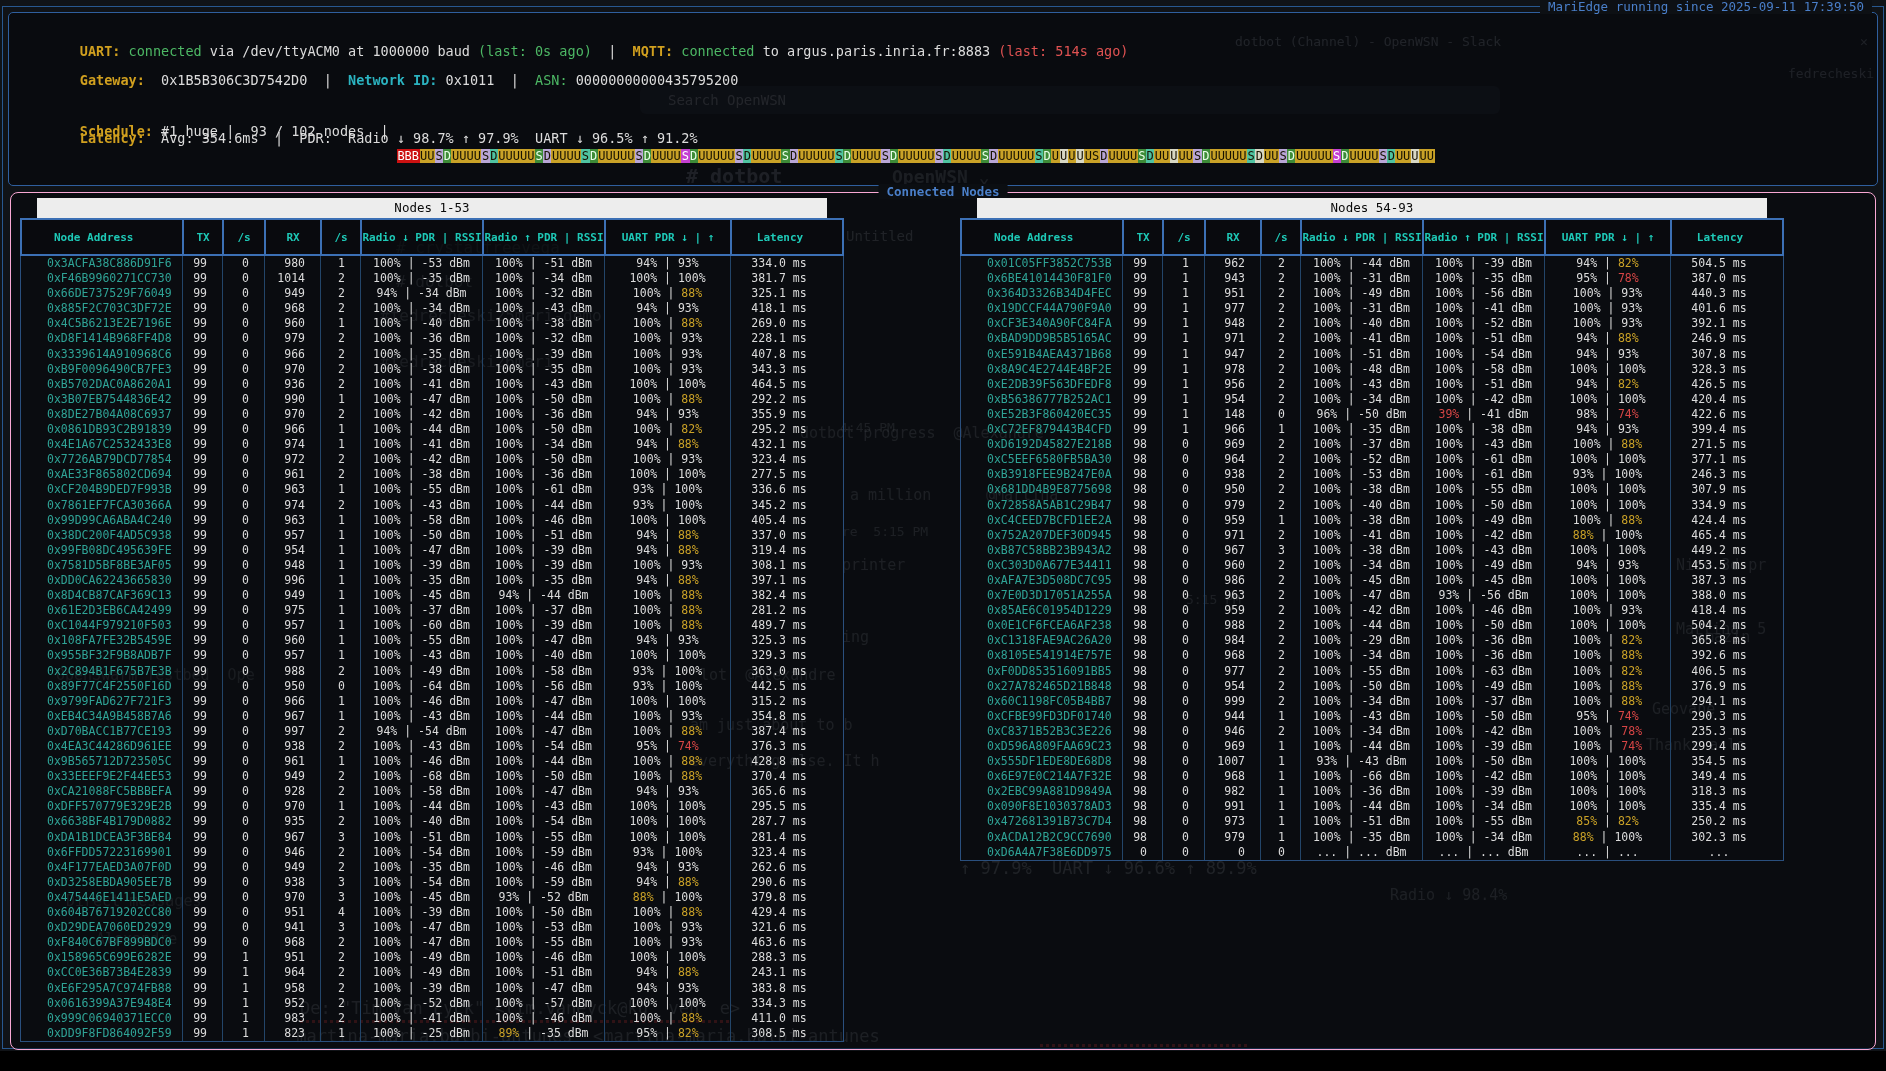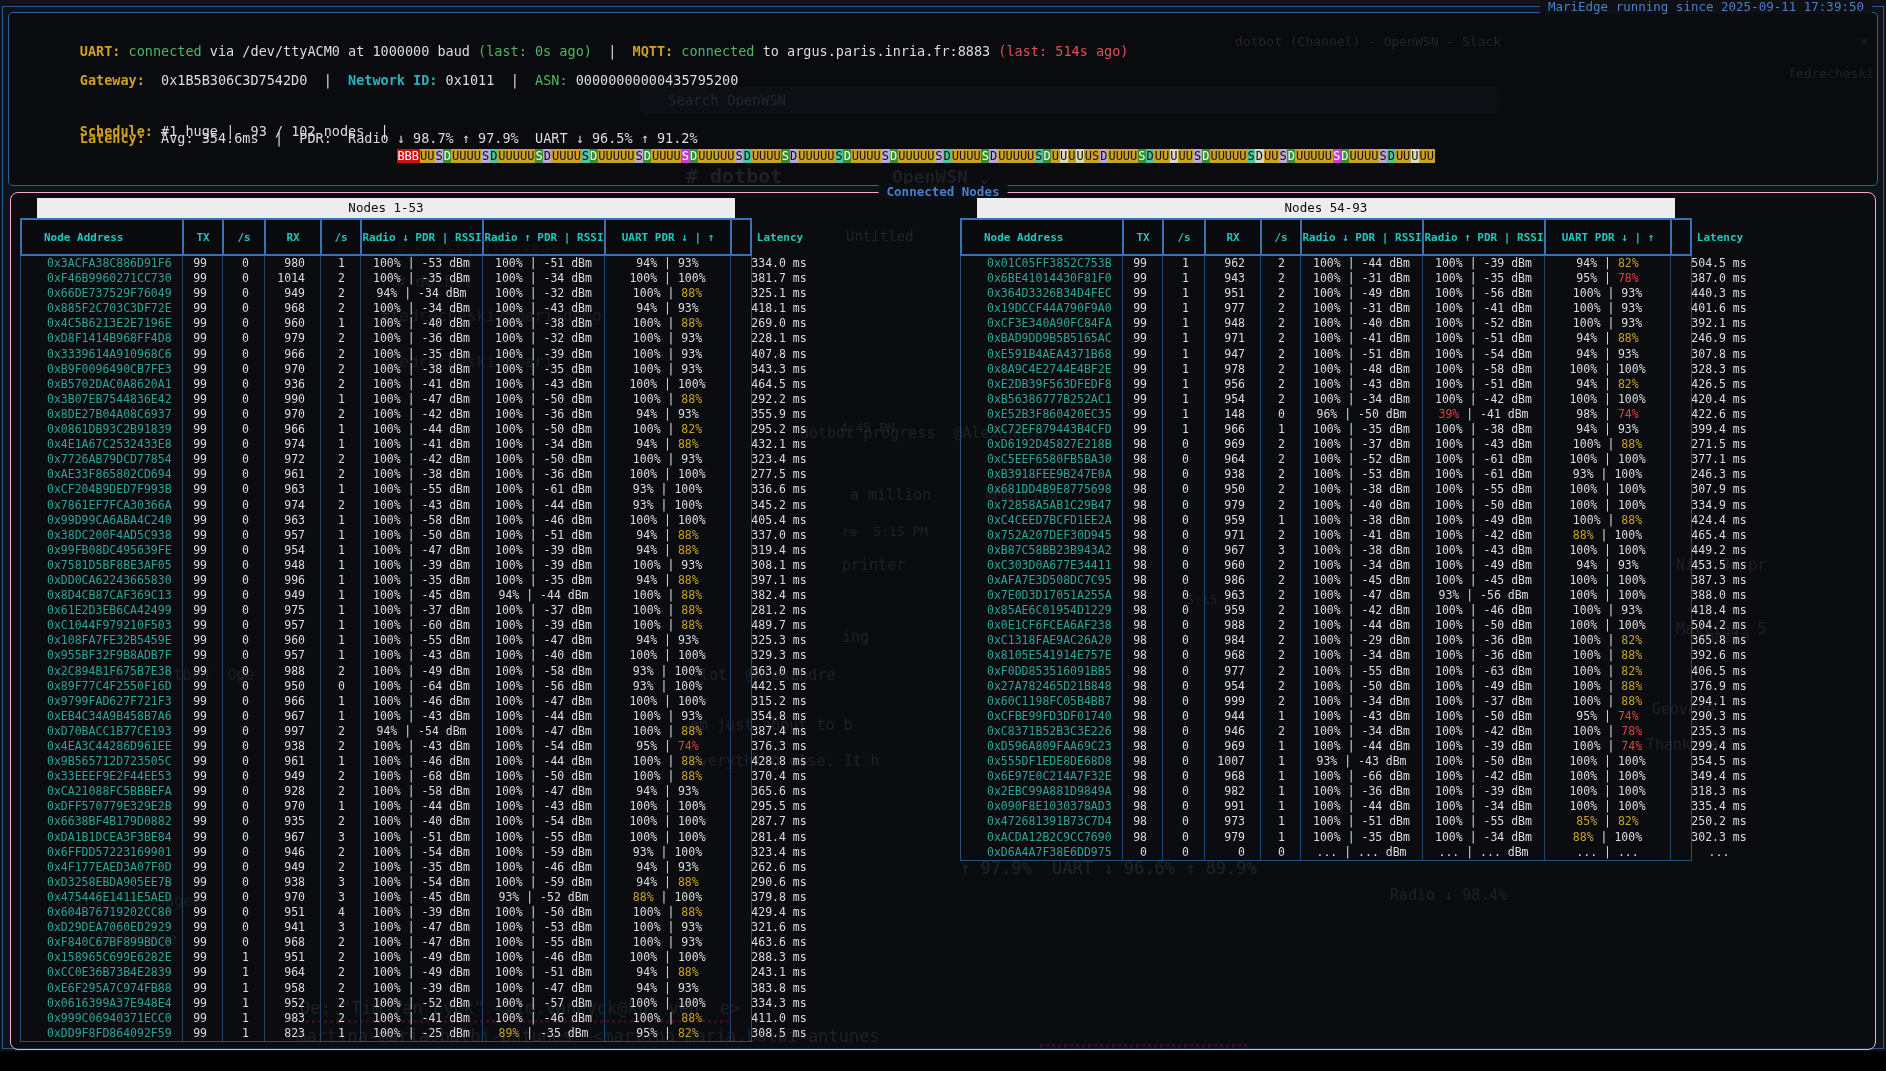--- a/index.html
+++ b/index.html
@@ -34,29 +34,29 @@
   .sb-grn{background:#3d8b37;color:#eaffea !important;}
   .sb-teal{background:#4fc3a1;}
   .sb-mag{background:#c43fd1;color:#fff !important;}
   .sb-lt{background:#d8d8c4;}
   
   .nodes-box{position:absolute;left:10px;top:192px;width:1864px;height:856px;
      border:1px solid #f9a8d4;border-radius:8px;background:rgba(5,7,11,.55);}
   .nodes-box-title{position:absolute;top:-9px;left:50%;transform:translateX(-50%);
      color:#4a7fc9;background:#0b0e12;padding:0 8px;font-size:12.5px;font-weight:bold;}
   
-  .tblwrap{position:absolute;top:198px;width:732px;}
+  .tblwrap{position:absolute;top:198px;width:824px;}
   .tbl-title{margin:0 17px;height:20px;line-height:20px;text-align:center;
      background:#ededed;color:#0a0a0a;font-size:12.5px;}
   .thead{display:grid;grid-template-columns:162px 40px 42px 56px 40px 122px 122px 126px 96px;
      border:2px solid #3c70b5;background:rgba(8,10,14,.6);height:34px;}
   .thead div{display:flex;align-items:center;justify-content:center;
      color:#1ec9b7;font-weight:bold;font-size:11px;border-right:2px solid #3c70b5;white-space:pre;}
   .thead div:last-child{border-right:none;}
-  .thead div:first-child{justify-content:flex-start;padding-left:22px;}
+  .thead div:first-child{justify-content:flex-start;padding-left:32px;}
   .tbody{border:1px solid #2a4f7d;border-top:none;}
   .trow{display:grid;grid-template-columns:162px 40px 42px 56px 40px 122px 122px 126px 96px;
      height:15.1px;line-height:15.1px;font-size:11.5px;white-space:pre;}
   .trow div{border-right:1px solid #234569;overflow:hidden;}
   .trow div:last-child{border-right:none;}
   .c-addr{text-align:left;padding-left:26px;color:#2fa396;}
   .c-num{text-align:right;padding-right:15px;}
   .c-mid{text-align:center;}
   .yel{color:#cba227;}
   .red2{color:#d64545;}

